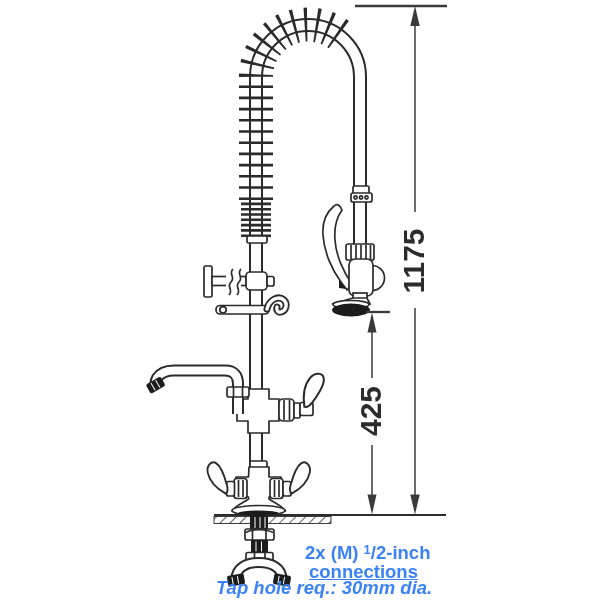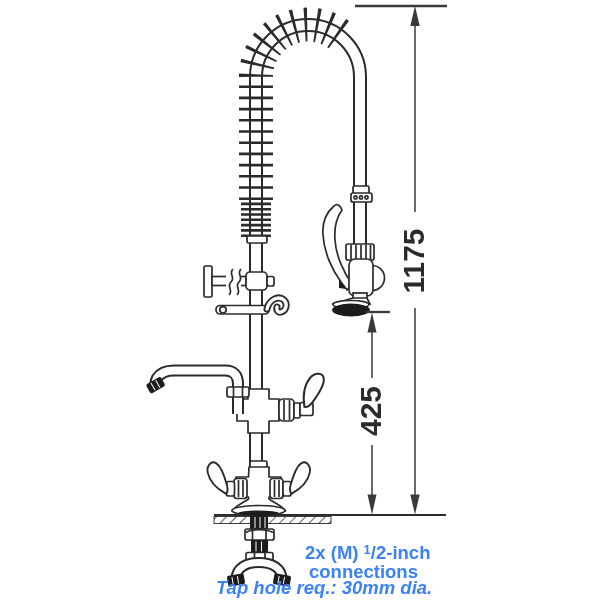--- a/index.html
+++ b/index.html
@@ -10,21 +10,21 @@
   #drawing{position:absolute;left:0;top:0;}
   .ol{fill:#ffffff;stroke:#2b2b2b;stroke-width:1.7;}
   .ln{fill:none;stroke:#2b2b2b;stroke-width:1.7;}
   .dk{fill:#1c1c1c;stroke:none;}
   .dim-line{stroke:#3a3a3a;stroke-width:1.5;fill:none;}
   .dim-ref{stroke:#3a3a3a;stroke-width:2.3;fill:none;}
   .dim-arrow{fill:#3a3a3a;stroke:none;}
   .dim-text{font-family:"Liberation Sans",sans-serif;font-weight:bold;font-size:30px;fill:#2b2b2b;}
   .note{position:absolute;color:#3b82f6;font-weight:700;font-size:18.5px;white-space:nowrap;}
   .note-conn1{left:305px;top:542px;}
-  .note-conn2{left:309px;top:561px;}
+  .note-conn2{left:309px;top:561px;text-decoration:underline;}
   .note-tap{left:216px;top:577px;font-style:italic;}
   .frac-sup{font-size:13px;position:relative;top:-5px;}
 </style>
 </head>
 <body>
 
 <svg id="drawing" width="600" height="600" viewBox="0 0 600 600">
   <defs>
     <pattern id="counterHatch" width="7" height="7" patternUnits="userSpaceOnUse" patternTransform="rotate(45)">
       <rect width="7" height="7" fill="#ffffff"></rect>

